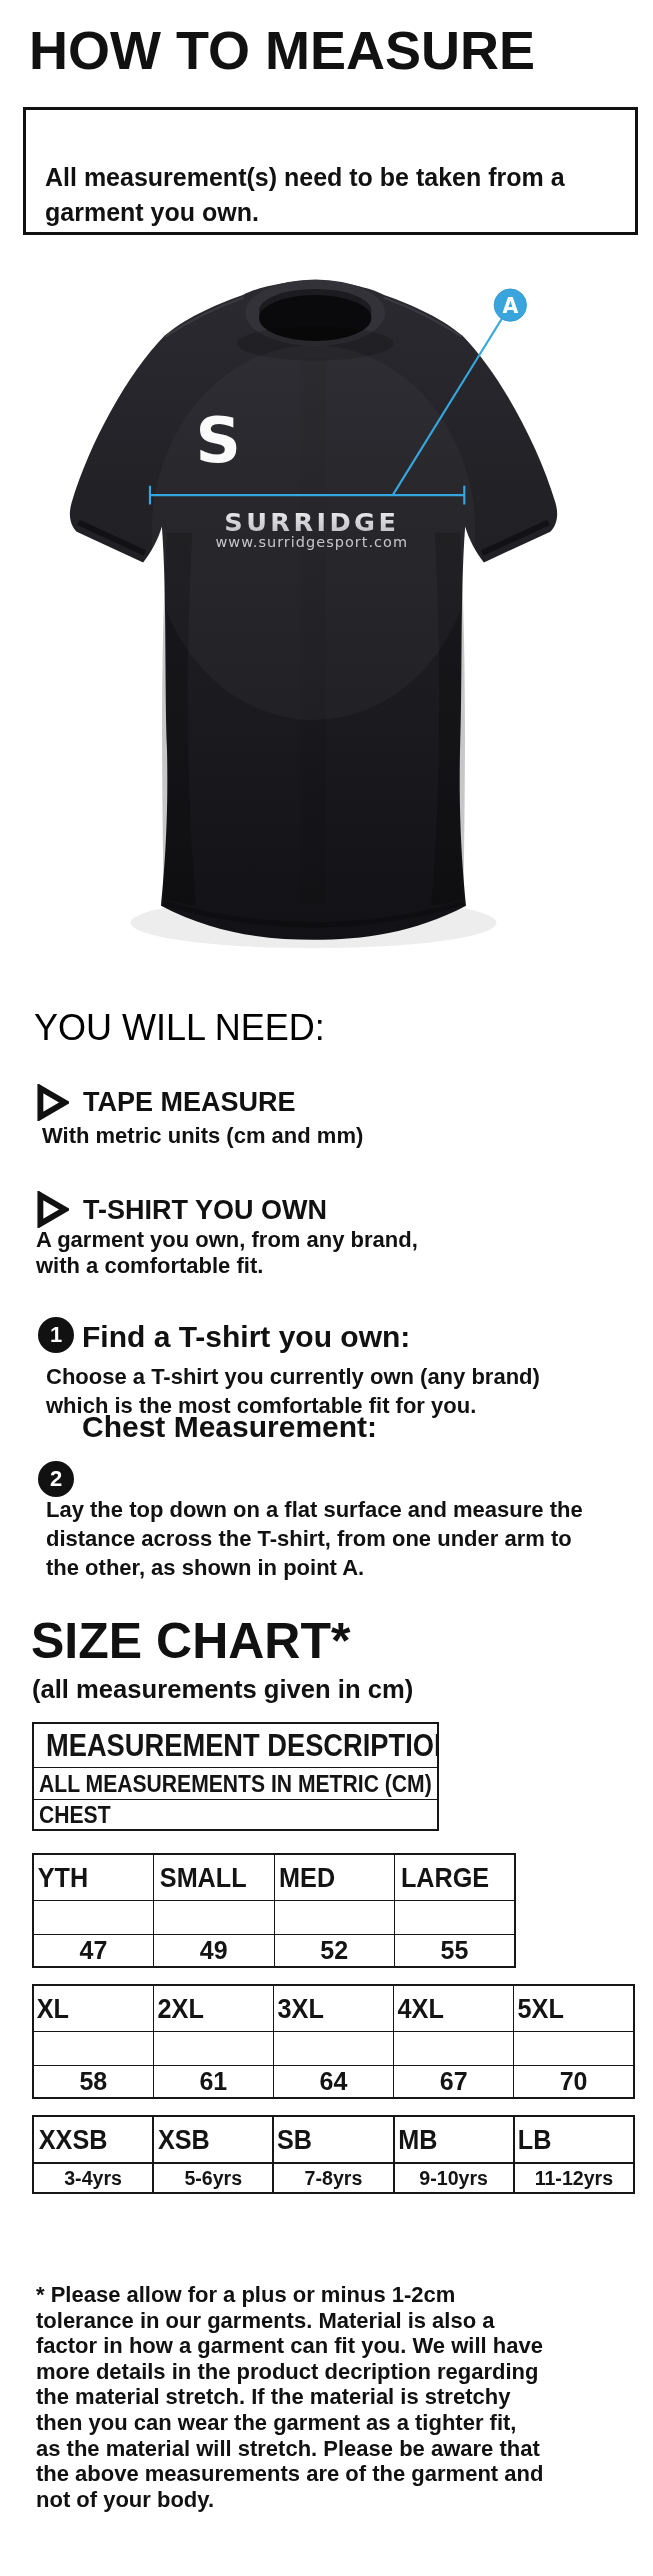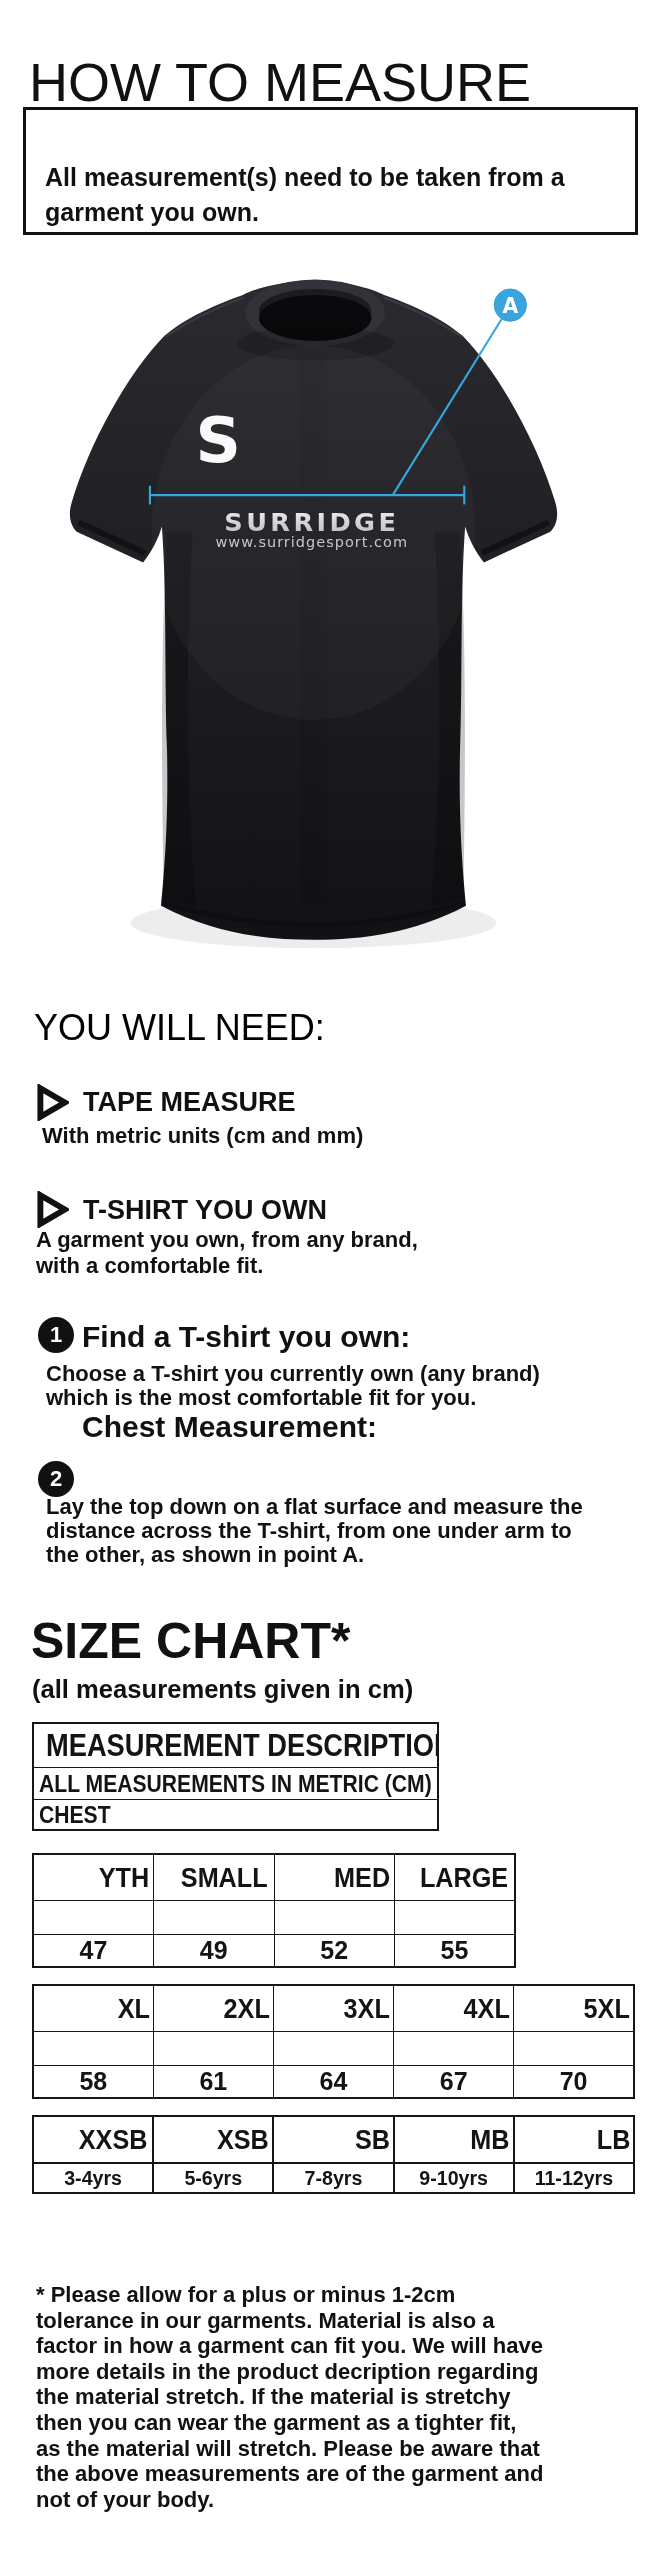--- a/index.html
+++ b/index.html
@@ -1,46 +1,46 @@
 <!DOCTYPE html>
 <html style="font-size:13.6px"><head>
 <meta charset="utf-8">
 <style>
   html,body{margin:0;padding:0;background:#fff;}
   .page{position:relative;width:654px;height:2576px;background:#ffffff;
         font-family:"Liberation Sans",sans-serif;color:#141414;overflow:hidden;}
   .abs{position:absolute;}
   
-  .h1{font-size:54px;font-weight:400;letter-spacing:0px;color:#111;white-space:nowrap;margin-top:32px;}
+  .h1{font-size:54px;font-weight:700;letter-spacing:0px;color:#111;white-space:nowrap;}
   .h2{font-size:36px;font-weight:400;color:#000000;white-space:nowrap;}
   .h2-big{font-size:50px;font-weight:900;color:#111;white-space:nowrap;}
   .sub{font-size:25.6px;font-weight:800;color:#111;white-space:nowrap;}
   
   .notebox{box-sizing:border-box;width:615px;height:128px;border:3.4px solid #111;
            padding:14.5px 19px;font-size:25px;line-height:35px;font-weight:800;
            color:#111;white-space:pre-line;}
   
   .item-title{font-size:27px;font-weight:800;color:#111;white-space:nowrap;}
   .item-desc{font-size:22px;line-height:25.6px;font-weight:700;color:#111;white-space:pre-line;}
   
   .step-circle{width:36px;height:36px;border-radius:50%;background:#111;color:#fff;
                display:flex;align-items:center;justify-content:center;
                font-size:22px;font-weight:800;}
   .step-title{font-size:30px;font-weight:700;color:#111;white-space:nowrap;}
-  .step-desc{font-size:22px;line-height:24px;font-weight:700;color:#111;white-space:pre-line;}
+  .step-desc{font-size:22px;line-height:29px;font-weight:700;color:#111;white-space:pre-line;}
   
   table{border-collapse:collapse;table-layout:fixed;}
   .tbl{border:2.6px solid #161616;}
   .tbl td{border:1.7px solid #161616;vertical-align:middle;overflow:hidden;}
   .tbl4{border:2.6px solid #161616;}
   .tbl4 td{border:2.6px solid #161616;vertical-align:middle;overflow:hidden;}
   .desc-hd td{height:43px;font-size:31px;font-weight:800;text-align:right;padding:0 12px;margin-top:16px;}
   .desc-r td{height:31px;font-size:24px;font-weight:700;text-align:left;padding:0 5.1px;}
   .desc-r2 td{height:29px;font-size:24px;font-weight:600;text-align:left;padding:0 5.1px;}
-  .sz-hd td{height:43px;font-size:28px;font-weight:800;text-align:right;}
+  .sz-hd td{height:43px;font-size:28px;font-weight:800;text-align:left;}
   .sz-empty td{height:31px;}
   .sz-val td{height:28px;font-size:25px;font-weight:600;text-align:center;margin-left:13px;}
   .sz-age td{height:26.4px;font-size:19.6px;font-weight:600;text-align:center;}
   .cx{display:inline-block;transform:scaleX(0.88);transform-origin:0 50%;white-space:nowrap;}
   .cxc{display:inline-block;transform:scaleX(0.9);transform-origin:50% 50%;white-space:nowrap;}
   
   .footnote{font-size:22px;line-height:25.6px;font-weight:700;color:#111;white-space:pre-line;}
   .tri{display:block;}
 </style>
 </head>

